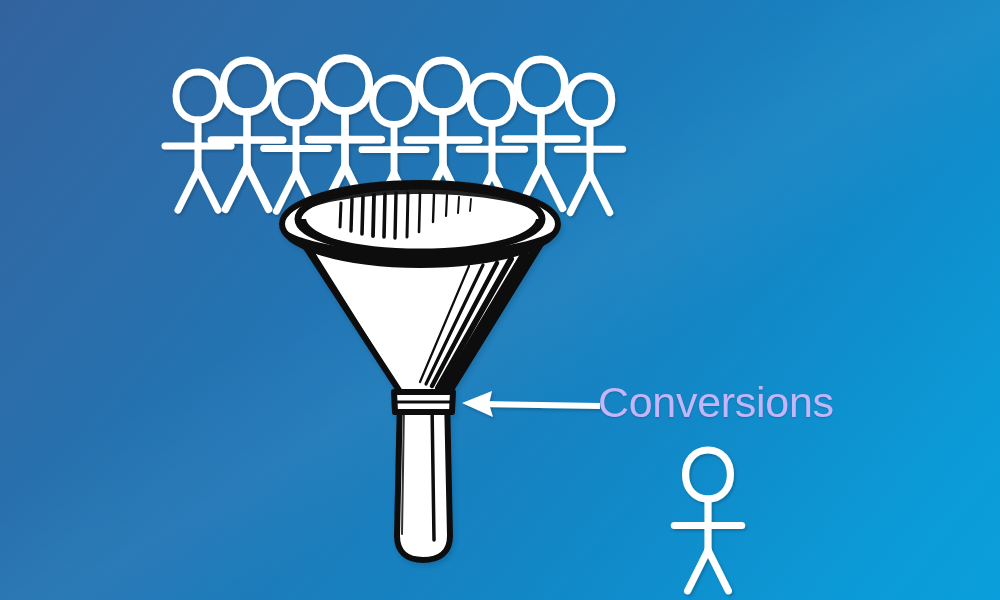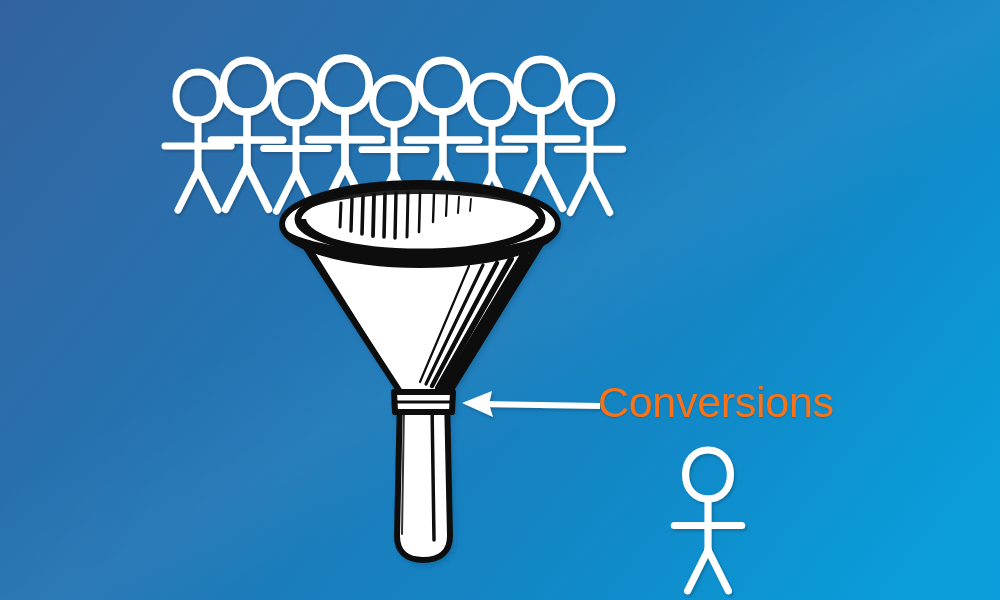--- a/index.html
+++ b/index.html
@@ -35,21 +35,21 @@
     pointer-events: none;
   }
   #art {
     position: absolute;
     inset: 0;
   }
   #conv-label {
     position: absolute;
     left: 598px;
     top: 381px;
-    color: #f97316;
+    color: #c4b5fd;
     font-size: 43px;
     font-weight: 400;
     letter-spacing: -0.3px;
     line-height: 1;
     white-space: nowrap;
     text-shadow: 0 1px 2px rgba(0,0,0,0.18);
   }
 </style>
 </head>
 <body>

